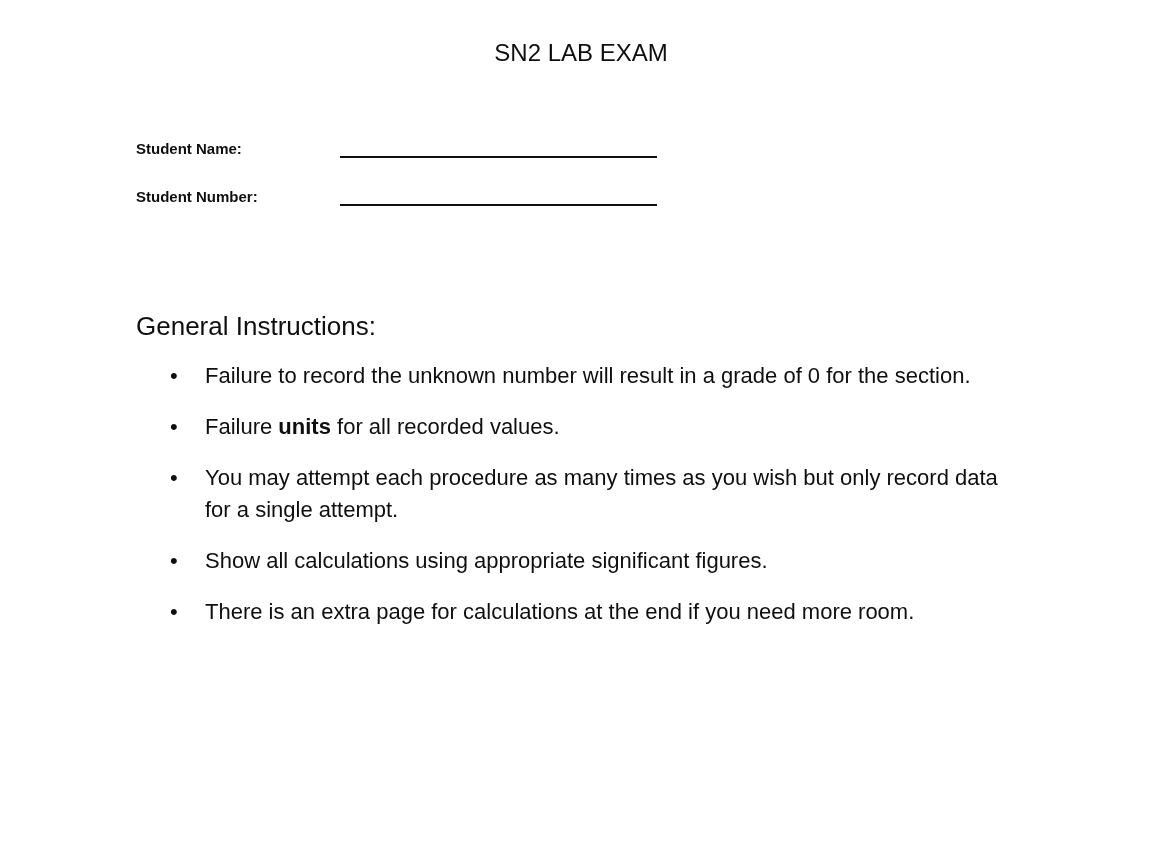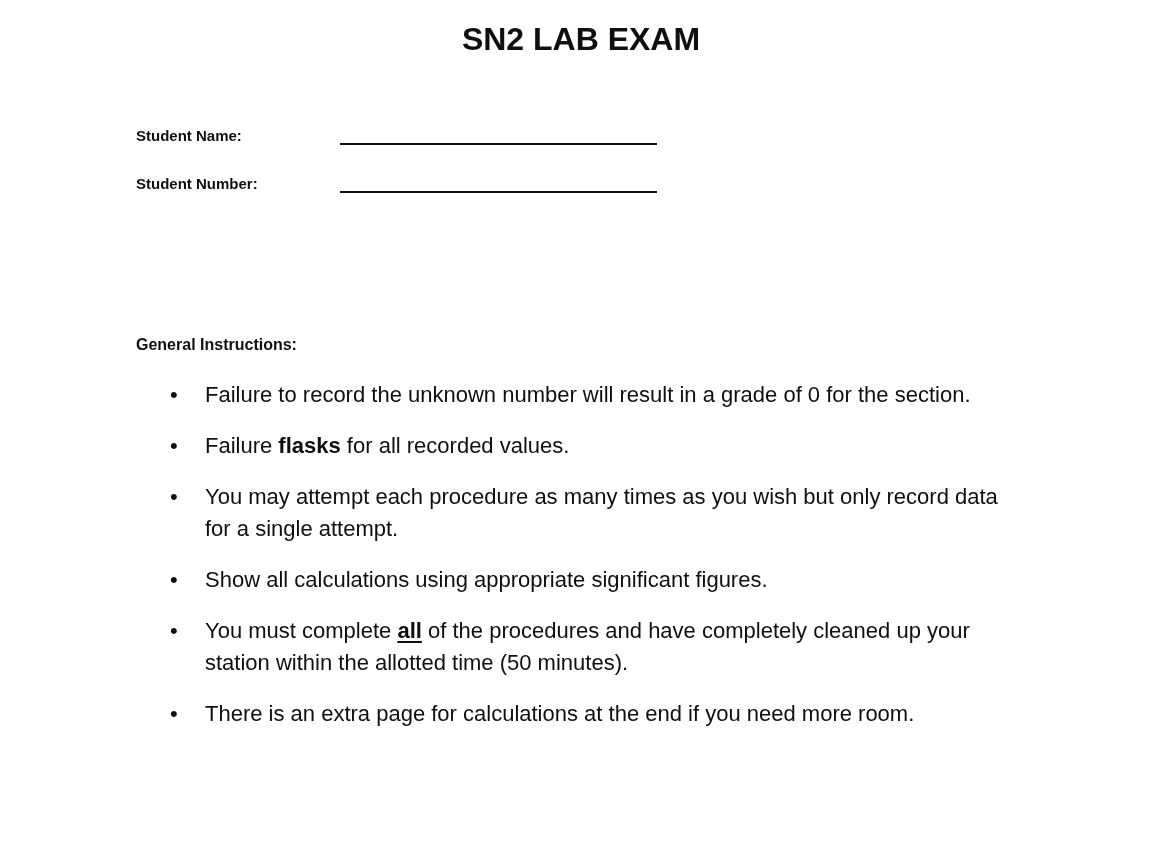--- a/index.html
+++ b/index.html
@@ -9,24 +9,24 @@
     font-family:"Liberation Sans", sans-serif;
     color:#0f0f0f;
     overflow:hidden;
   }
   .page{
     width:1162px; height:851px;
     position:relative;
     background:#ffffff;
   }
   .doc-title{
-    margin-top:23px;
+    margin-top:36px;
     text-align:center;
-    font-size:32px;
-    font-weight:700;
+    font-size:24px;
+    font-weight:400;
     line-height:33px;
     letter-spacing:0px;
   }
   .student-section{
     margin:65px 0 0 136px;
   }
   .student-row{
     height:48px;
     display:flex;
     align-items:baseline;
@@ -40,23 +40,23 @@
   }
   .blank-line{
     display:inline-block;
     width:317px;
     height:0;
     border-bottom:2px solid #0f0f0f;
     position:relative;
     top:4px;
   }
   .instructions-heading{
-    margin:113px 0 0 136px;
-    font-size:16px;
-    font-weight:700;
+    margin:81px 0 0 136px;
+    font-size:26px;
+    font-weight:400;
     line-height:30px;
   }
   .instructions-list{
     list-style:none;
     margin:13px 0 0 136px;
     width:891px;
   }
   .instructions-list li{
     position:relative;
     padding-left:69px;
@@ -91,20 +91,19 @@
     <div class="student-row">
       <span class="field-label">Student Number:</span>
       <span class="blank-line"></span>
     </div>
   </div>
 
   <p class="instructions-heading">General Instructions:</p>
 
   <ul class="instructions-list">
       <li><span>Failure to record the unknown number will result in a grade of 0 for the section.</span></li>
-      <li><span>Failure </span><span class="b">flasks</span><span> for all recorded values.</span></li>
+      <li><span>Failure </span><span class="b">units</span><span> for all recorded values.</span></li>
       <li><span>You may attempt each procedure as many times as you wish but only record data for a single attempt.</span></li>
       <li><span>Show all calculations using appropriate significant figures.</span></li>
-      <li><span>You must complete </span><span class="b u">all</span><span> of the procedures and have completely cleaned up your station within the allotted time (50 minutes).</span></li>
       <li><span>There is an extra page for calculations at the end if you need more room.</span></li>
     </ul>
 
 </div>
 
 </body></html>

